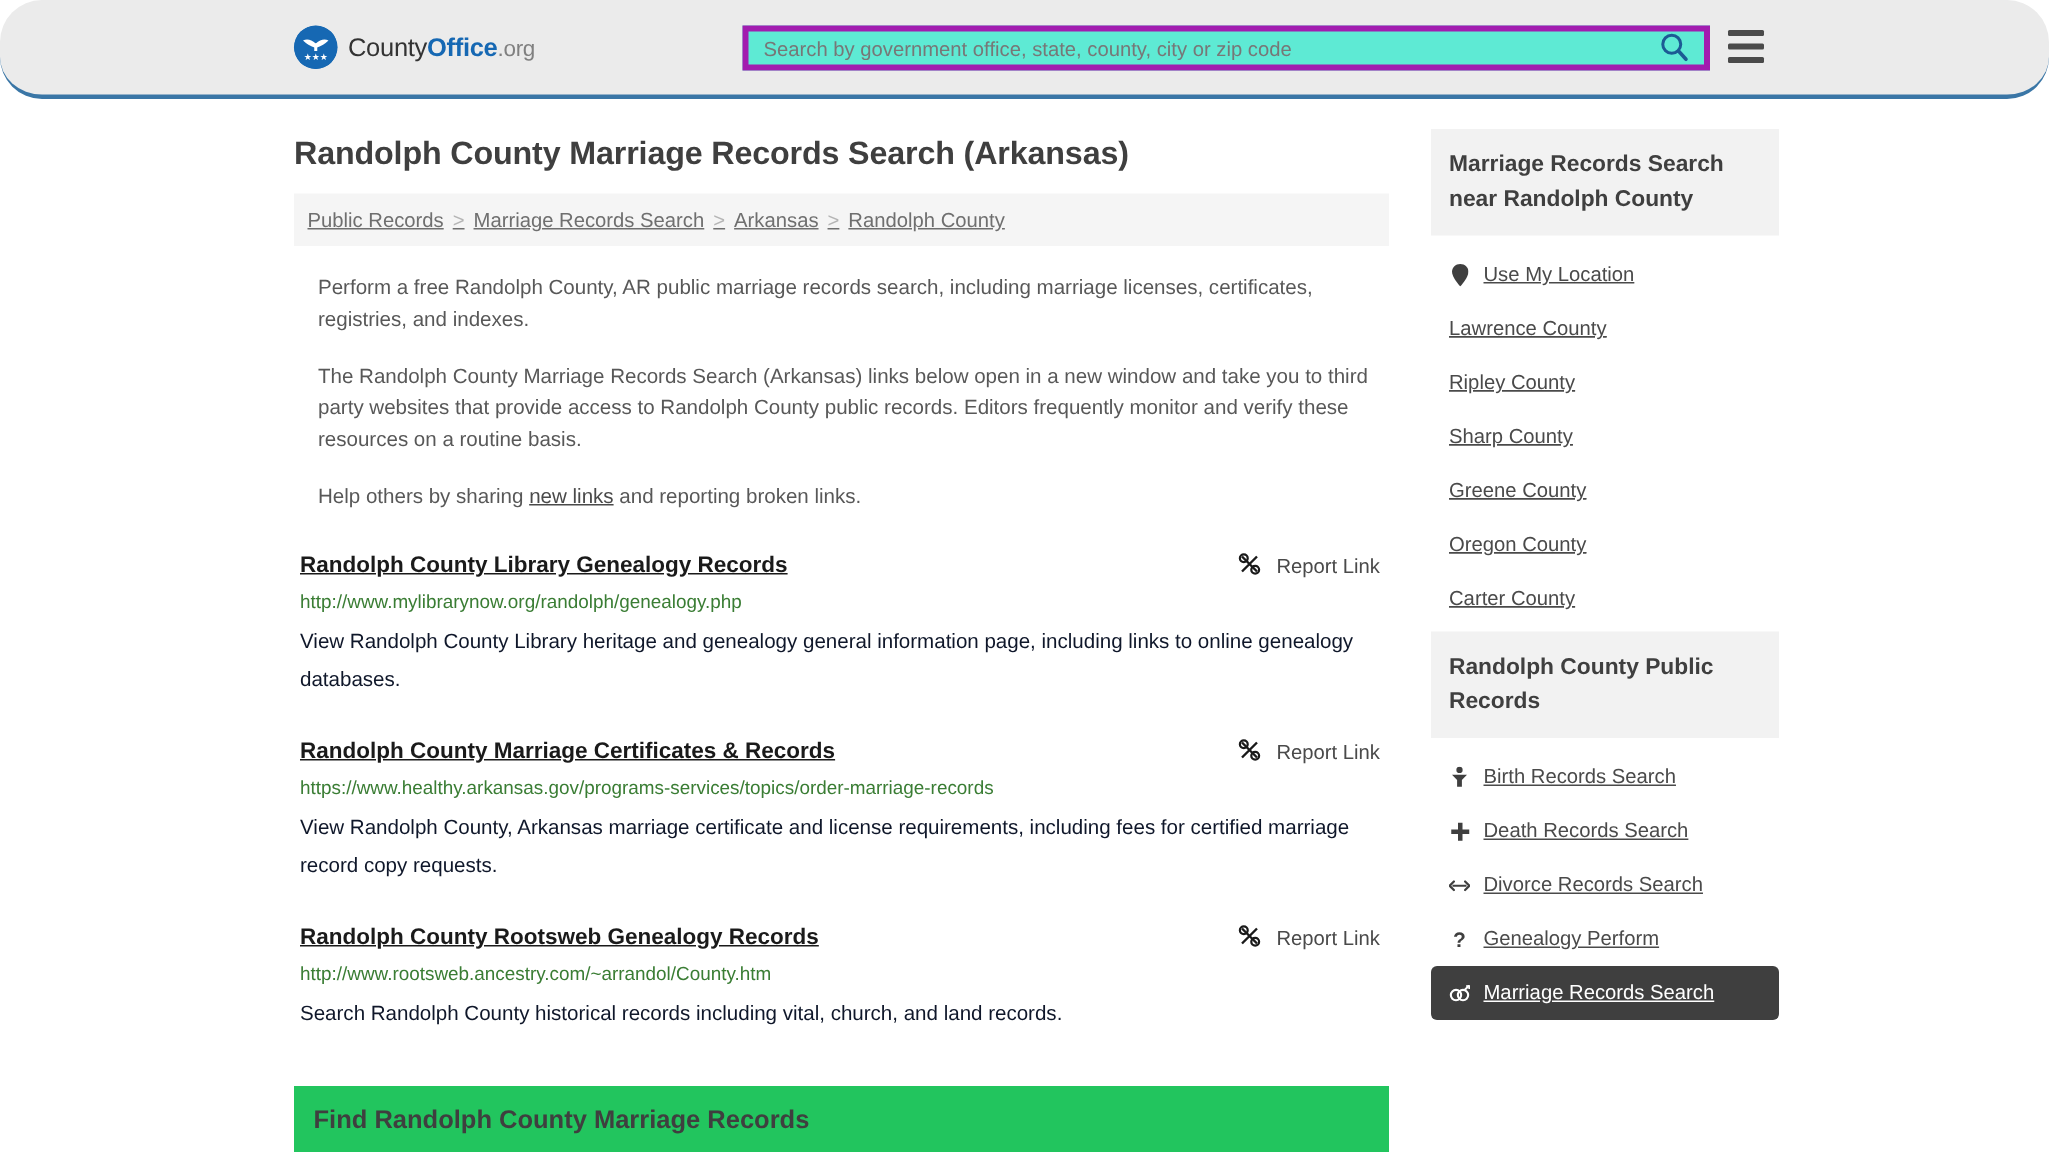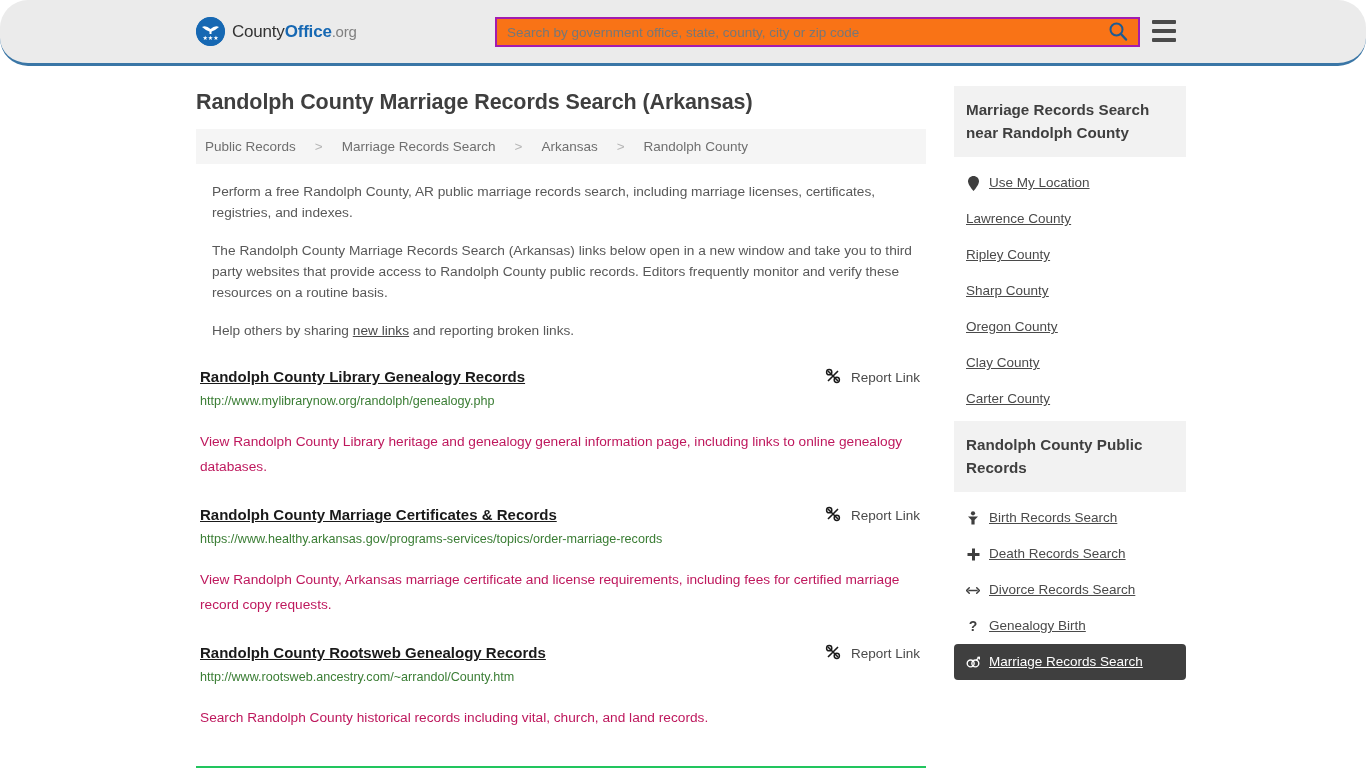--- a/index.html
+++ b/index.html
@@ -47,22 +47,22 @@
   .logo-text .t1 { color: #333333; }
   .logo-text .t2 { color: #1668b3; font-weight: bold; }
   .logo-text .t3 { color: #808080; font-size: 15px; }
 
   .search-wrap {
     position: absolute;
     left: 495px;
     top: 17px;
     width: 645px;
     height: 30px;
-    background: #f97316;
-    border: 2px solid #a21caf;
+    background: #5eead4;
+    border: 4px solid #a21caf;
     display: flex;
     align-items: center;
   }
   .search-input {
     flex: 1;
     border: 0;
     outline: none;
     height: 26px;
     font-size: 13.5px;
     font-family: "Liberation Sans", sans-serif;
@@ -114,21 +114,22 @@
     letter-spacing: -0.1px;
   }
 
   .breadcrumb {
     background: #f5f5f5;
     padding: 10px 9px;
     font-size: 13.5px;
     color: #6f6f6f;
     display: flex;
     flex-wrap: wrap;
-    gap: 13px;
+    gap: 0;
+    text-decoration: underline;
   }
   .breadcrumb a {
     color: #6f6f6f;
     text-decoration: none;
   }
   .breadcrumb .sep {
     color: #b5b5b5;
     margin: 0 6px;
   }
 
@@ -175,22 +176,22 @@
   .result-url {
     font-size: 12.6px;
     color: #3a7d34;
     margin-top: 6px;
     line-height: 16px;
     word-break: break-all;
   }
   .result-desc {
     font-size: 13.7px;
     line-height: 25px;
-    color: #be185d;
-    margin-top: 20px;
+    color: #0f172a;
+    margin-top: 6px;
     max-width: 706px;
   }
 
   
   .section-bar {
     margin-top: 36px;
     background: #22c55e;
     padding: 13px 13px;
     font-size: 17px;
     font-weight: bold;
@@ -372,24 +373,24 @@
         <div class="side-item no-icon">
           <a class="lbl" href="#">Lawrence County</a>
         </div>
         <div class="side-item no-icon">
           <a class="lbl" href="#">Ripley County</a>
         </div>
         <div class="side-item no-icon">
           <a class="lbl" href="#">Sharp County</a>
         </div>
         <div class="side-item no-icon">
+          <a class="lbl" href="#">Greene County</a>
+        </div>
+        <div class="side-item no-icon">
           <a class="lbl" href="#">Oregon County</a>
-        </div>
-        <div class="side-item no-icon">
-          <a class="lbl" href="#">Clay County</a>
         </div>
         <div class="side-item no-icon">
           <a class="lbl" href="#">Carter County</a>
         </div>
 
       </div>
     </div>
 
     <div class="side-panel">
       <div class="side-head">Randolph County Public Records</div>
@@ -420,21 +421,21 @@
               <line x1="2.5" y1="5.5" x2="12.5" y2="5.5" stroke="#3f3f3f" stroke-width="1.6"></line>
               <path d="M3.5 2.5 L0.5 5.5 L3.5 8.5" fill="none" stroke="#3f3f3f" stroke-width="1.6" stroke-linecap="round" stroke-linejoin="round"></path>
               <path d="M11.5 2.5 L14.5 5.5 L11.5 8.5" fill="none" stroke="#3f3f3f" stroke-width="1.6" stroke-linecap="round" stroke-linejoin="round"></path>
             </svg>
           </span>
           <a class="lbl" href="#">Divorce Records Search</a>
         </div>
 
         <div class="side-item">
           <span class="side-icon">?</span>
-          <a class="lbl" href="#">Genealogy Birth</a>
+          <a class="lbl" href="#">Genealogy Perform</a>
         </div>
 
         <div class="side-item active">
           <span class="side-icon">
             <svg width="15" height="12" viewBox="0 0 15 12">
               <circle cx="5" cy="7.5" r="3.7" fill="none" stroke="#ffffff" stroke-width="1.5"></circle>
               <circle cx="10" cy="7.5" r="3.7" fill="none" stroke="#ffffff" stroke-width="1.5"></circle>
               <path d="M11.5 3.5 L14 1" stroke="#ffffff" stroke-width="1.4" stroke-linecap="round"></path>
               <path d="M12.2 1 L14.4 1 L14.4 3.2" fill="none" stroke="#ffffff" stroke-width="1.2"></path>
             </svg>

